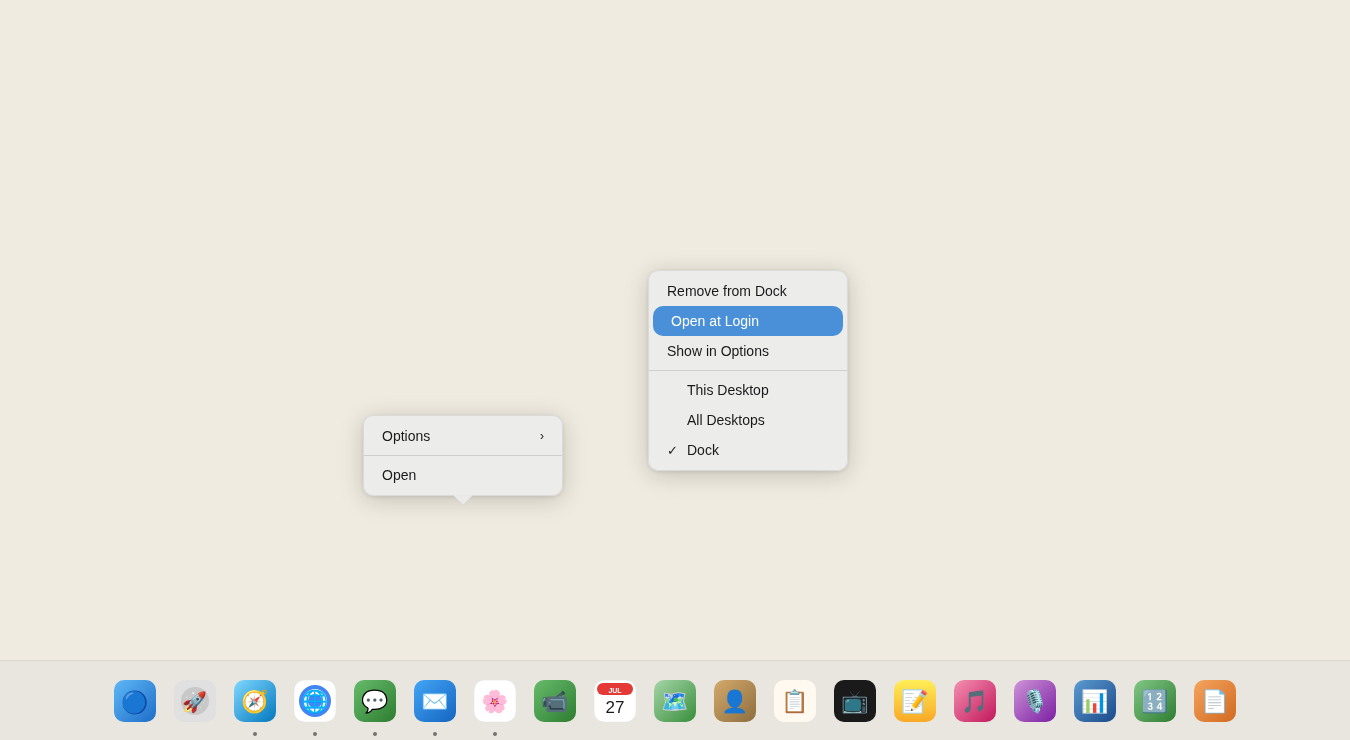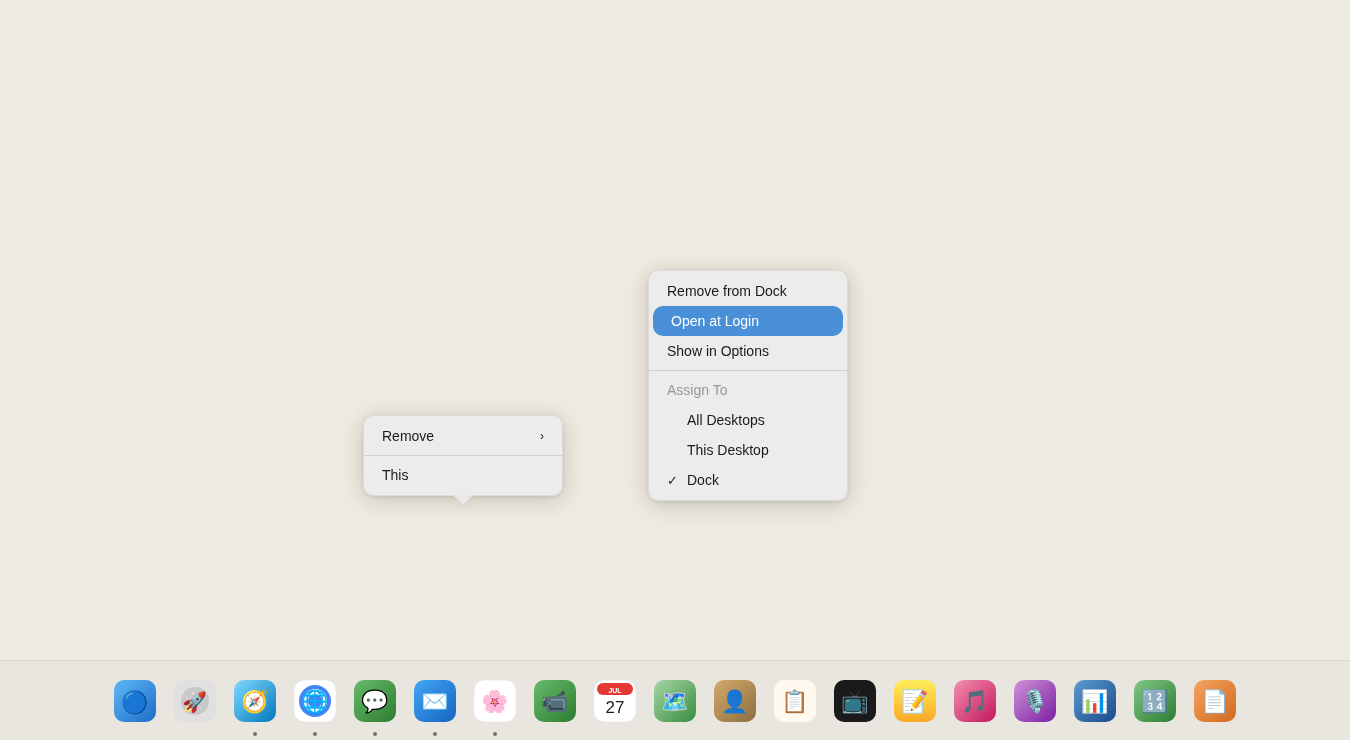--- a/index.html
+++ b/index.html
@@ -155,55 +155,52 @@
   </style>
 </head>
 <body>
 
 <div class="desktop">
 
   <div class="menu-wrapper options-wrapper">
     <div class="context-menu" style="position:relative;">
 
       <div class="menu-item">
-        <span>Remove</span>
+        <span>Options</span>
         <span class="arrow">›</span>
       </div>
       <div class="menu-separator"></div>
       <div class="menu-item">
-        <span>This</span>
+        <span>Open</span>
       </div>
 
       <div class="callout-tail-border"></div>
       <div class="callout-tail"></div>
     </div>
   </div>
 
   <div class="menu-wrapper submenu-wrapper">
     <div class="context-menu" style="position:relative;">
       <div class="menu-item">
         <span>Remove from Dock</span>
       </div>
       <div class="menu-item highlighted">
         <span>Open at Login</span>
       </div>
       <div class="menu-item">
         <span>Show in Options</span>
       </div>
       <div class="menu-separator"></div>
-      <div class="menu-item disabled">
-        <span>Assign To</span>
+      <div class="menu-item">
+        <span class="checkmark">&nbsp;</span>
+        <span>This Desktop</span>
       </div>
       <div class="menu-item">
         <span class="checkmark">&nbsp;</span>
         <span>All Desktops</span>
-      </div>
-      <div class="menu-item">
-        <span class="checkmark">&nbsp;</span>
-        <span>This Desktop</span>
       </div>
       <div class="menu-item">
         <span class="checkmark">✓</span>
         <span>Dock</span>
       </div>
     </div>
   </div>
 
 </div>
 

